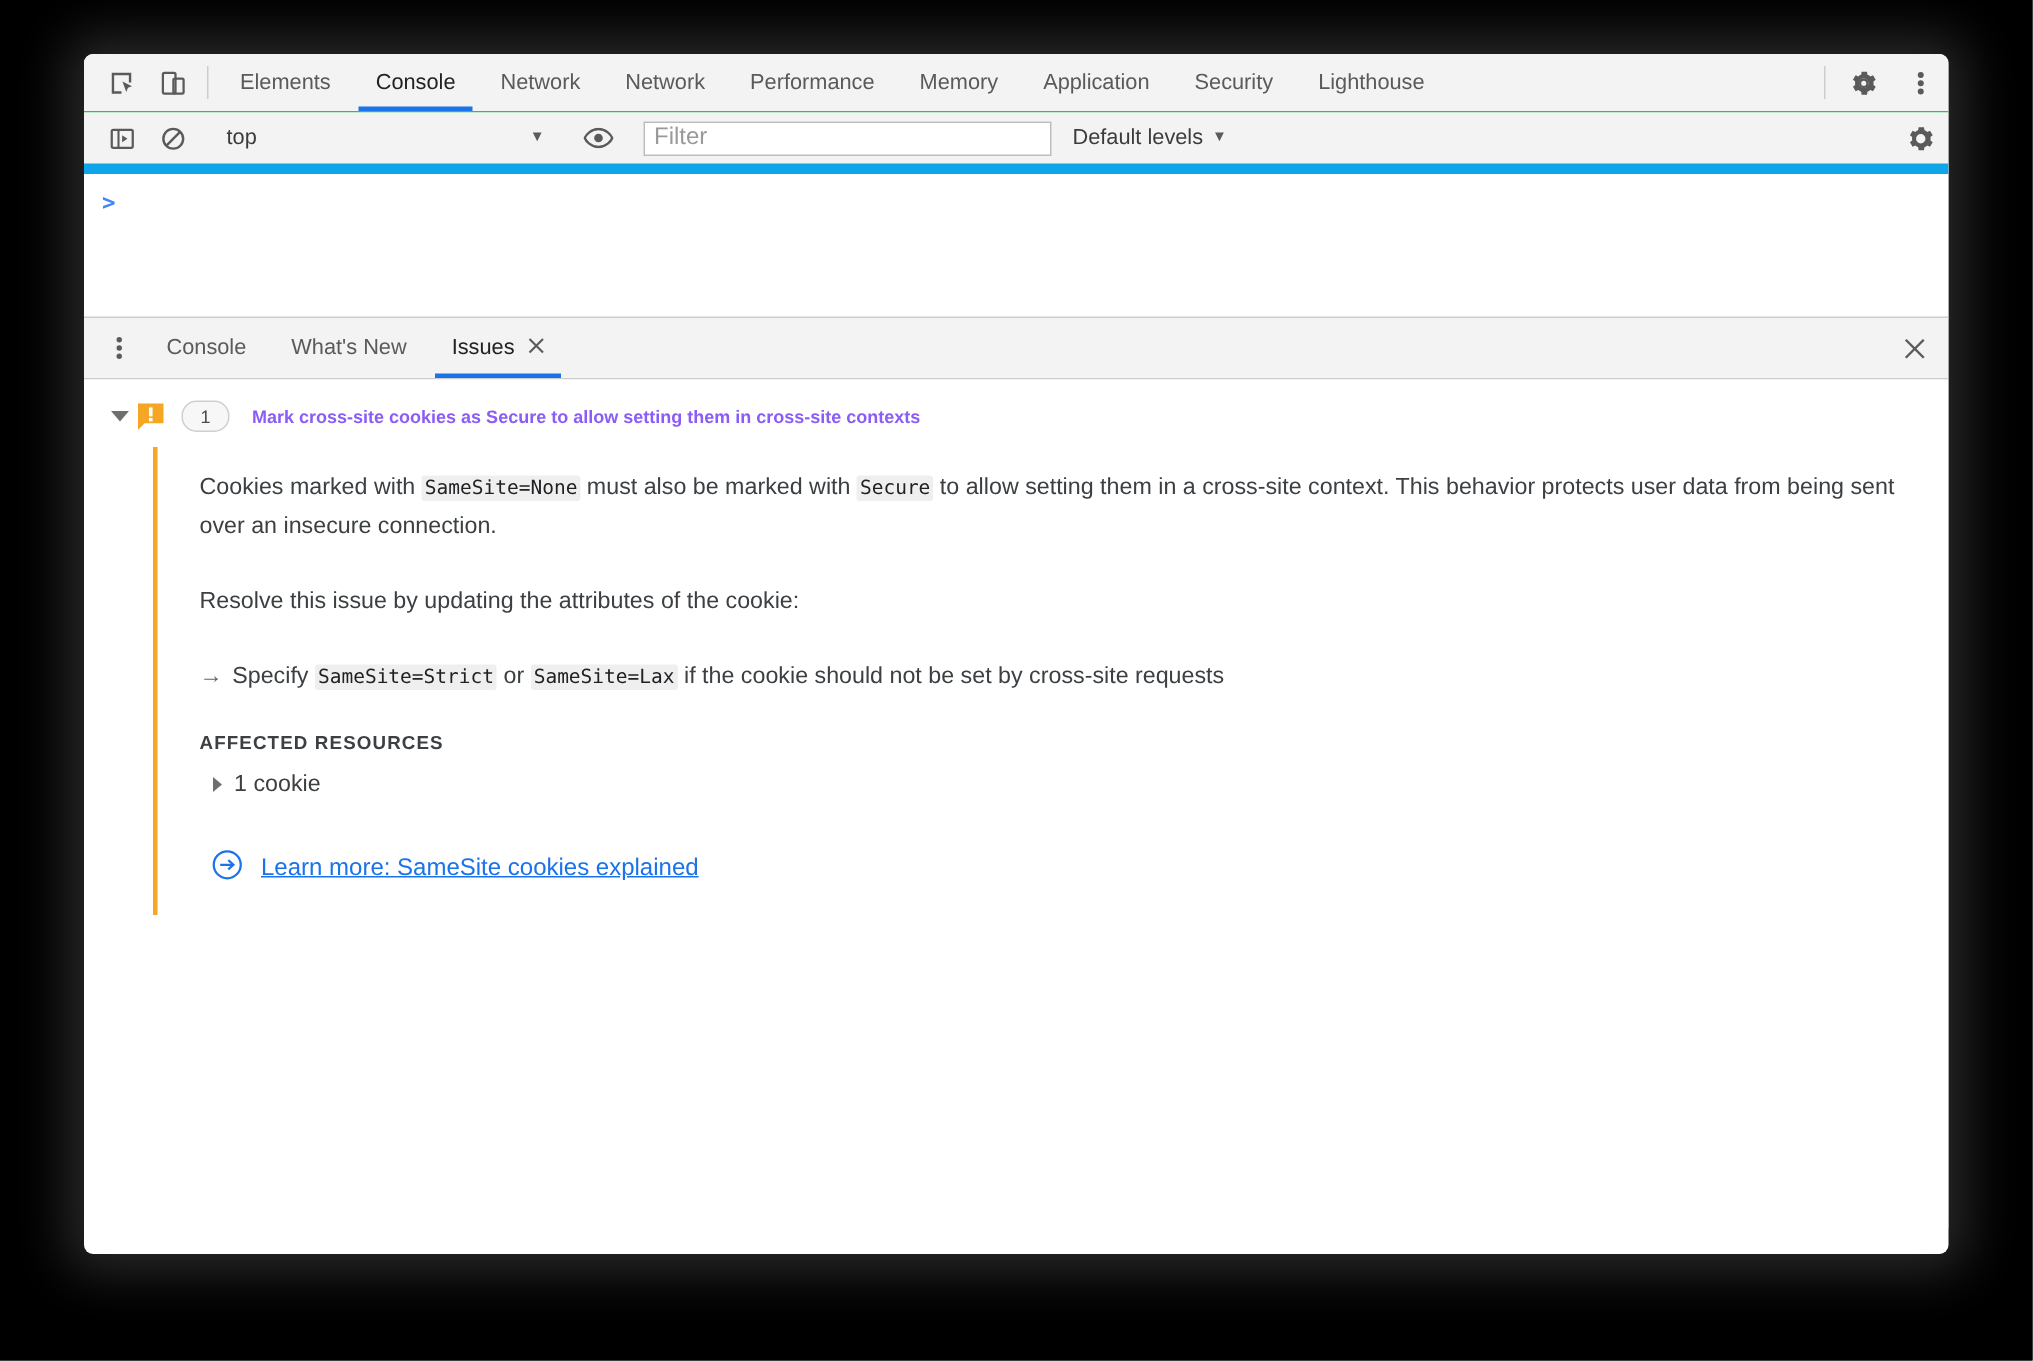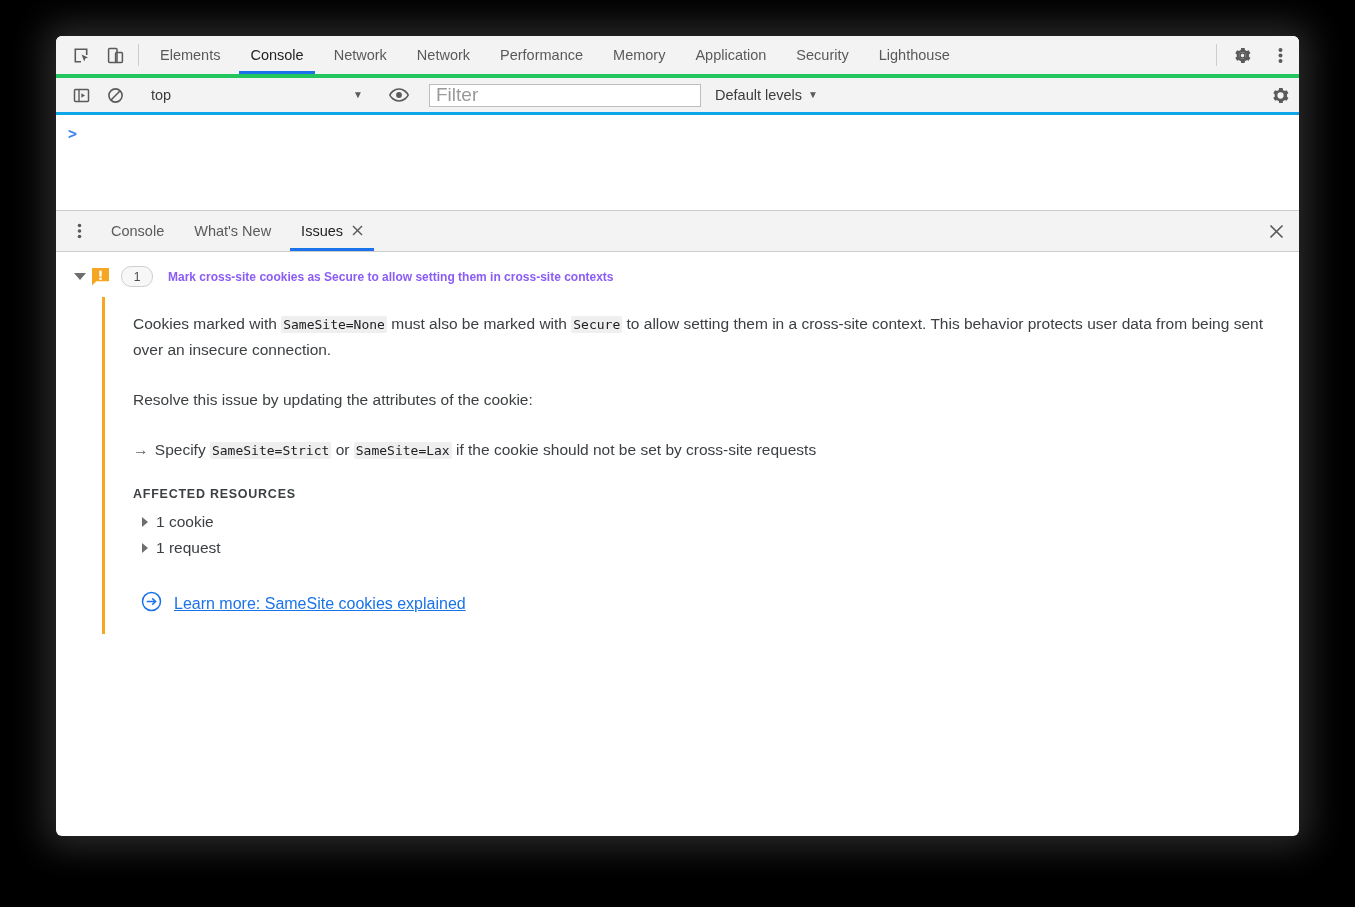--- a/index.html
+++ b/index.html
@@ -59,21 +59,21 @@
     font-size: 12.5px;
     color: #3a3a3a;
     letter-spacing: 0.1px;
     white-space: nowrap;
   }
 
   
   #maintabs {
     height: 38px;
     background: #f3f3f3;
-    border-bottom: 4px solid #22c55e;
+    border-bottom: 1px solid #22c55e;
     display: flex;
     align-items: stretch;
     padding-left: 8px;
   }
   .tbicon {
     width: 34px;
     display: flex;
     align-items: center;
     justify-content: center;
     cursor: pointer;
@@ -106,21 +106,21 @@
     height: 3px;
     background: #1a73e8;
   }
   #maintabs .spacer { flex: 1; }
   .tbicon.right { width: 38px; }
 
   
   #consolebar {
     height: 34px;
     background: #f3f3f3;
-    border-bottom: 3px solid #0ea5e9;
+    border-bottom: 7px solid #0ea5e9;
     display: flex;
     align-items: center;
     padding-left: 8px;
   }
   #ctx-select {
     display: flex;
     align-items: center;
     width: 212px;
     height: 24px;
     font-size: 14.5px;
@@ -132,21 +132,21 @@
   .caret {
     font-size: 10px;
     color: #5b5b5b;
     line-height: 1;
   }
   #filter-input {
     width: 272px;
     height: 23px;
     border: 1px solid #bdbdbd;
     background: #ffffff;
-    font-size: 19px;
+    font-size: 16px;
     color: #222;
     padding: 0 6px;
     outline: none;
     box-sizing: border-box;
     font-family: "Liberation Sans", sans-serif;
   }
   #filter-input::placeholder { color: #9a9a9a; }
   #levels {
     display: flex;
     align-items: center;
@@ -504,24 +504,20 @@
       <p>Cookies marked with <code>SameSite=None</code> must also be marked with <code>Secure</code> to allow setting them in a cross-site context. This behavior protects user data from being sent over an insecure connection.</p>
       <p>Resolve this issue by updating the attributes of the cookie:</p>
       <p><span class="arrow-lead">→ </span>Specify <code>SameSite=Strict</code> or <code>SameSite=Lax</code> if the cookie should not be set by cross-site requests</p>
 
       <div id="affected-label">AFFECTED RESOURCES</div>
 
       <div class="resource-row">
         <span class="tri-right"></span>
         <span>1 cookie</span>
       </div>
-      <div class="resource-row">
-        <span class="tri-right"></span>
-        <span>1 request</span>
-      </div>
 
       <div id="learn-more">
         <span>
           <svg width="21" height="21" viewBox="0 0 21 21">
             <circle cx="10.5" cy="10.5" r="9" fill="none" stroke="#1a73e8" stroke-width="1.5"></circle>
             <line x1="5.8" y1="10.5" x2="14.3" y2="10.5" stroke="#1a73e8" stroke-width="1.5"></line>
             <polyline points="11.2,7.4 14.6,10.5 11.2,13.6" fill="none" stroke="#1a73e8" stroke-width="1.5"></polyline>
           </svg>
         </span>
         <span id="learn-more-text">Learn more: SameSite cookies explained</span>

